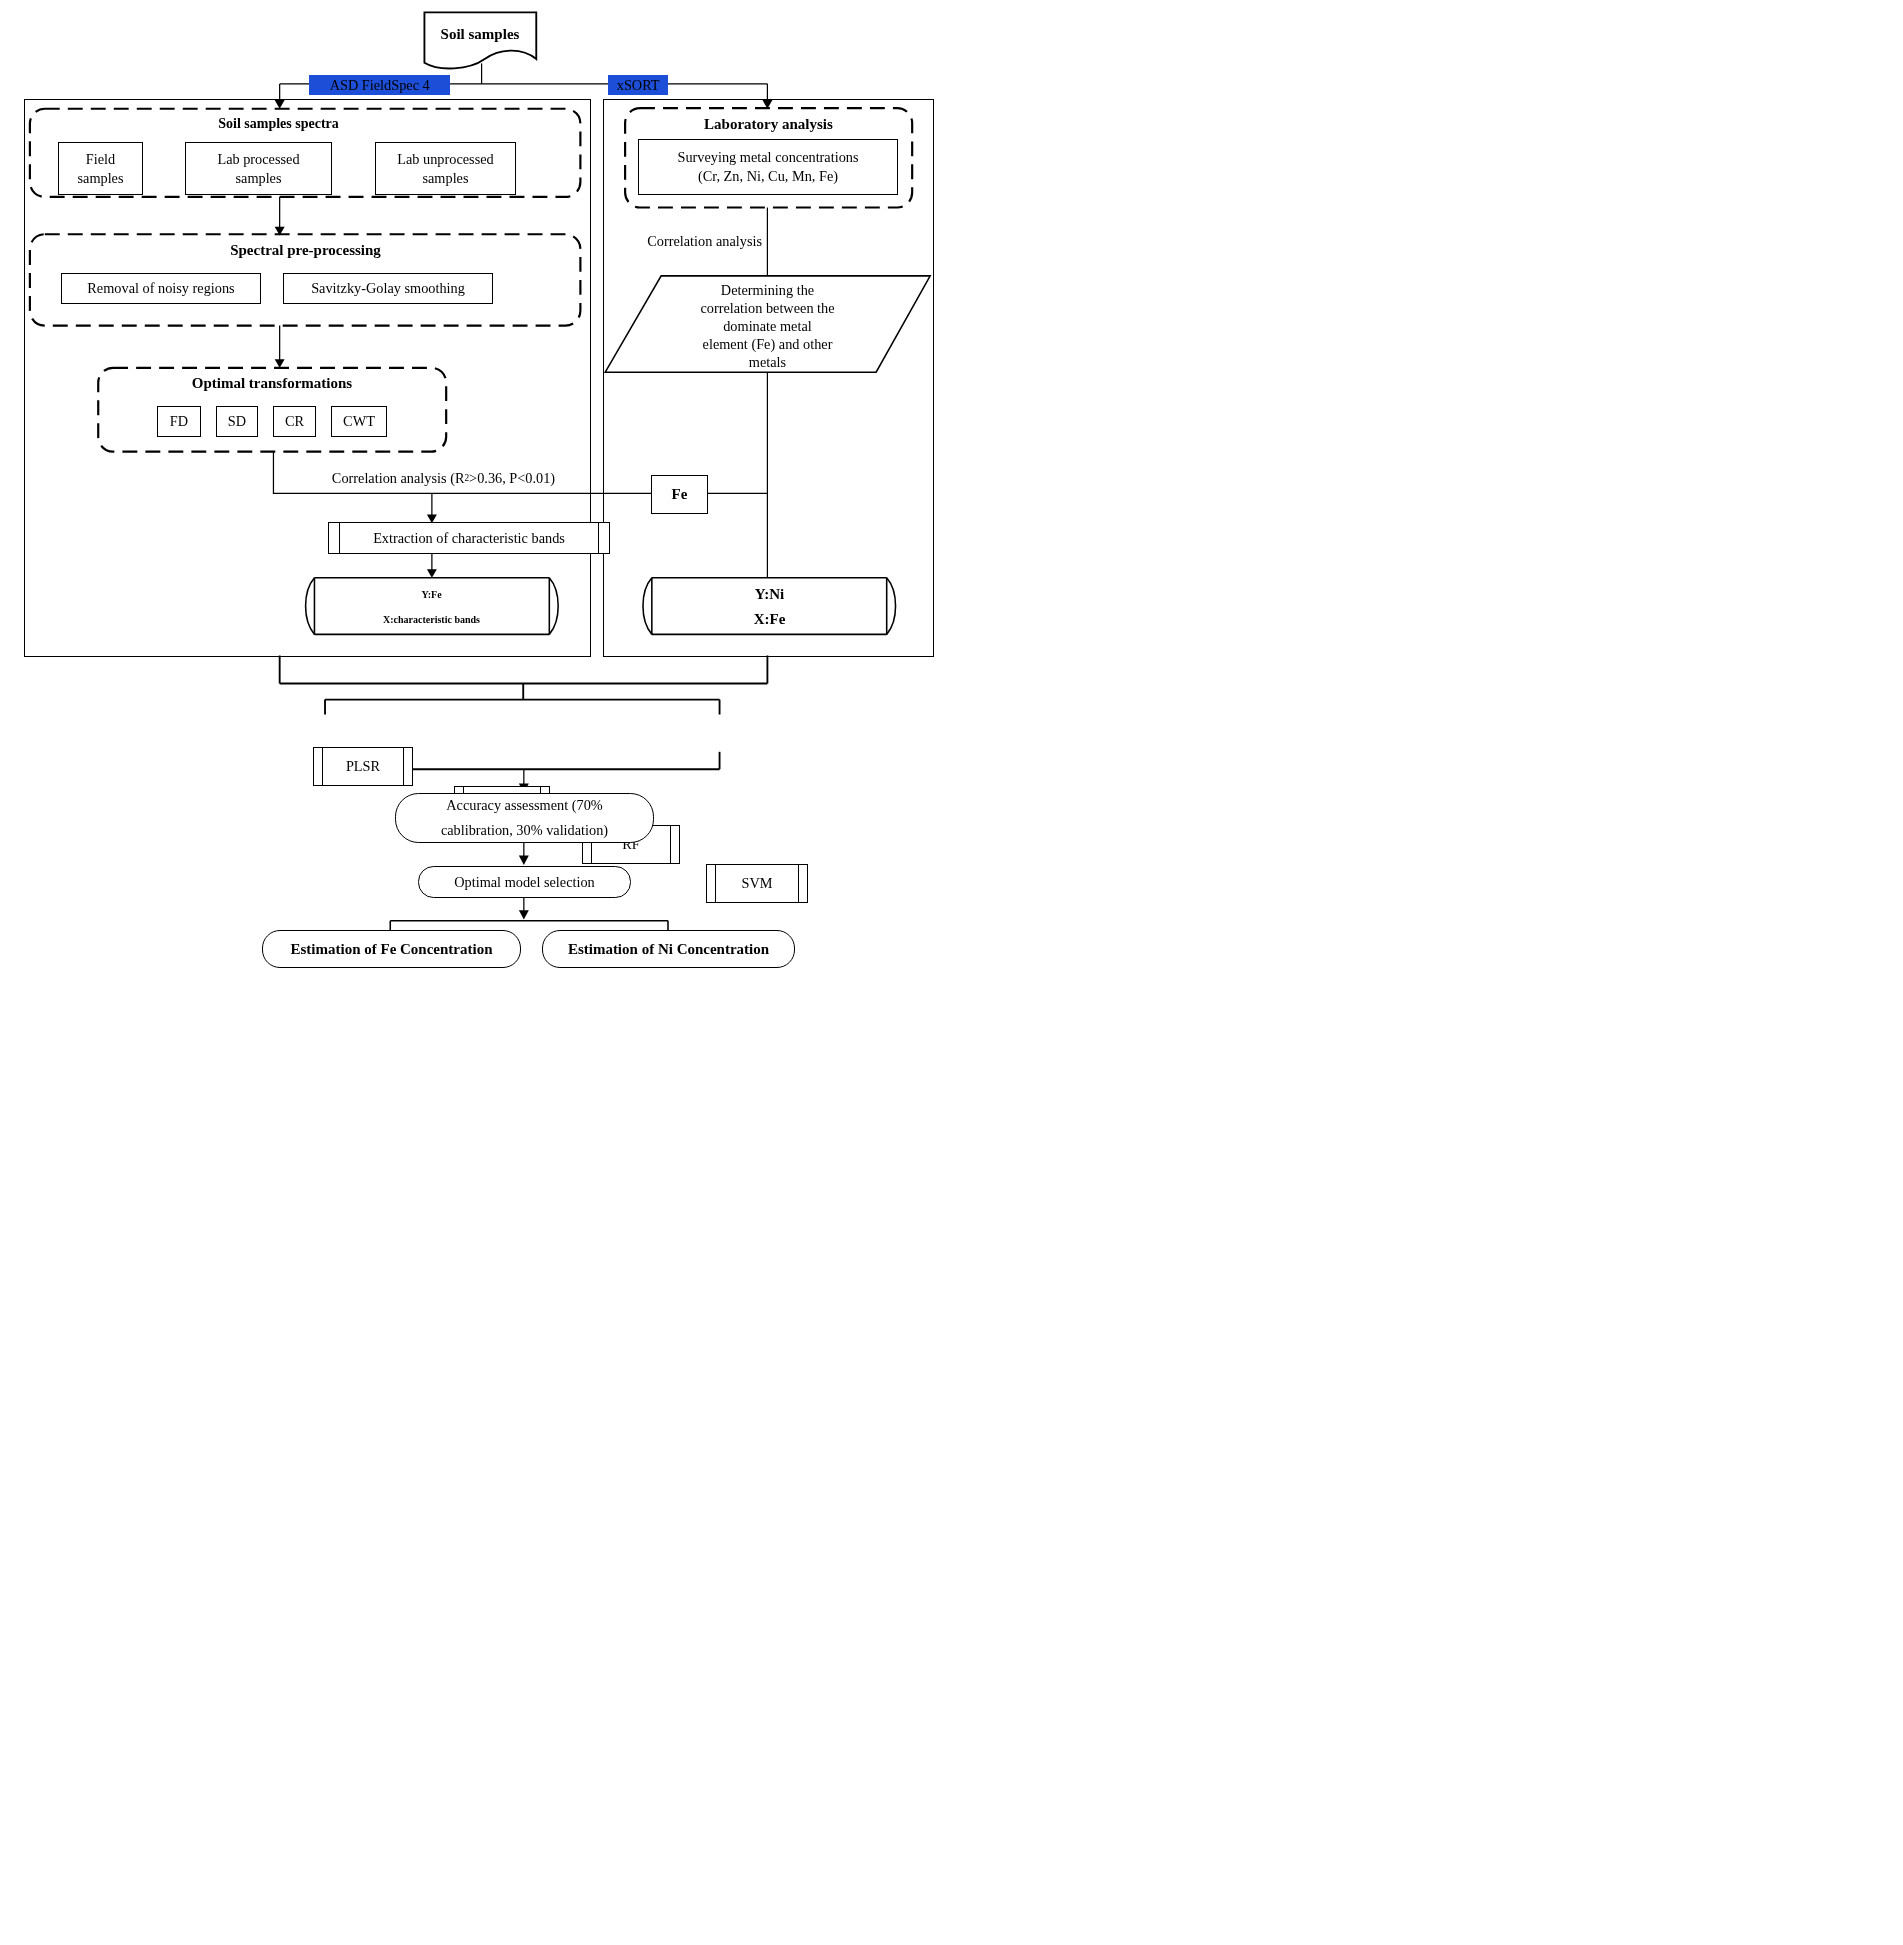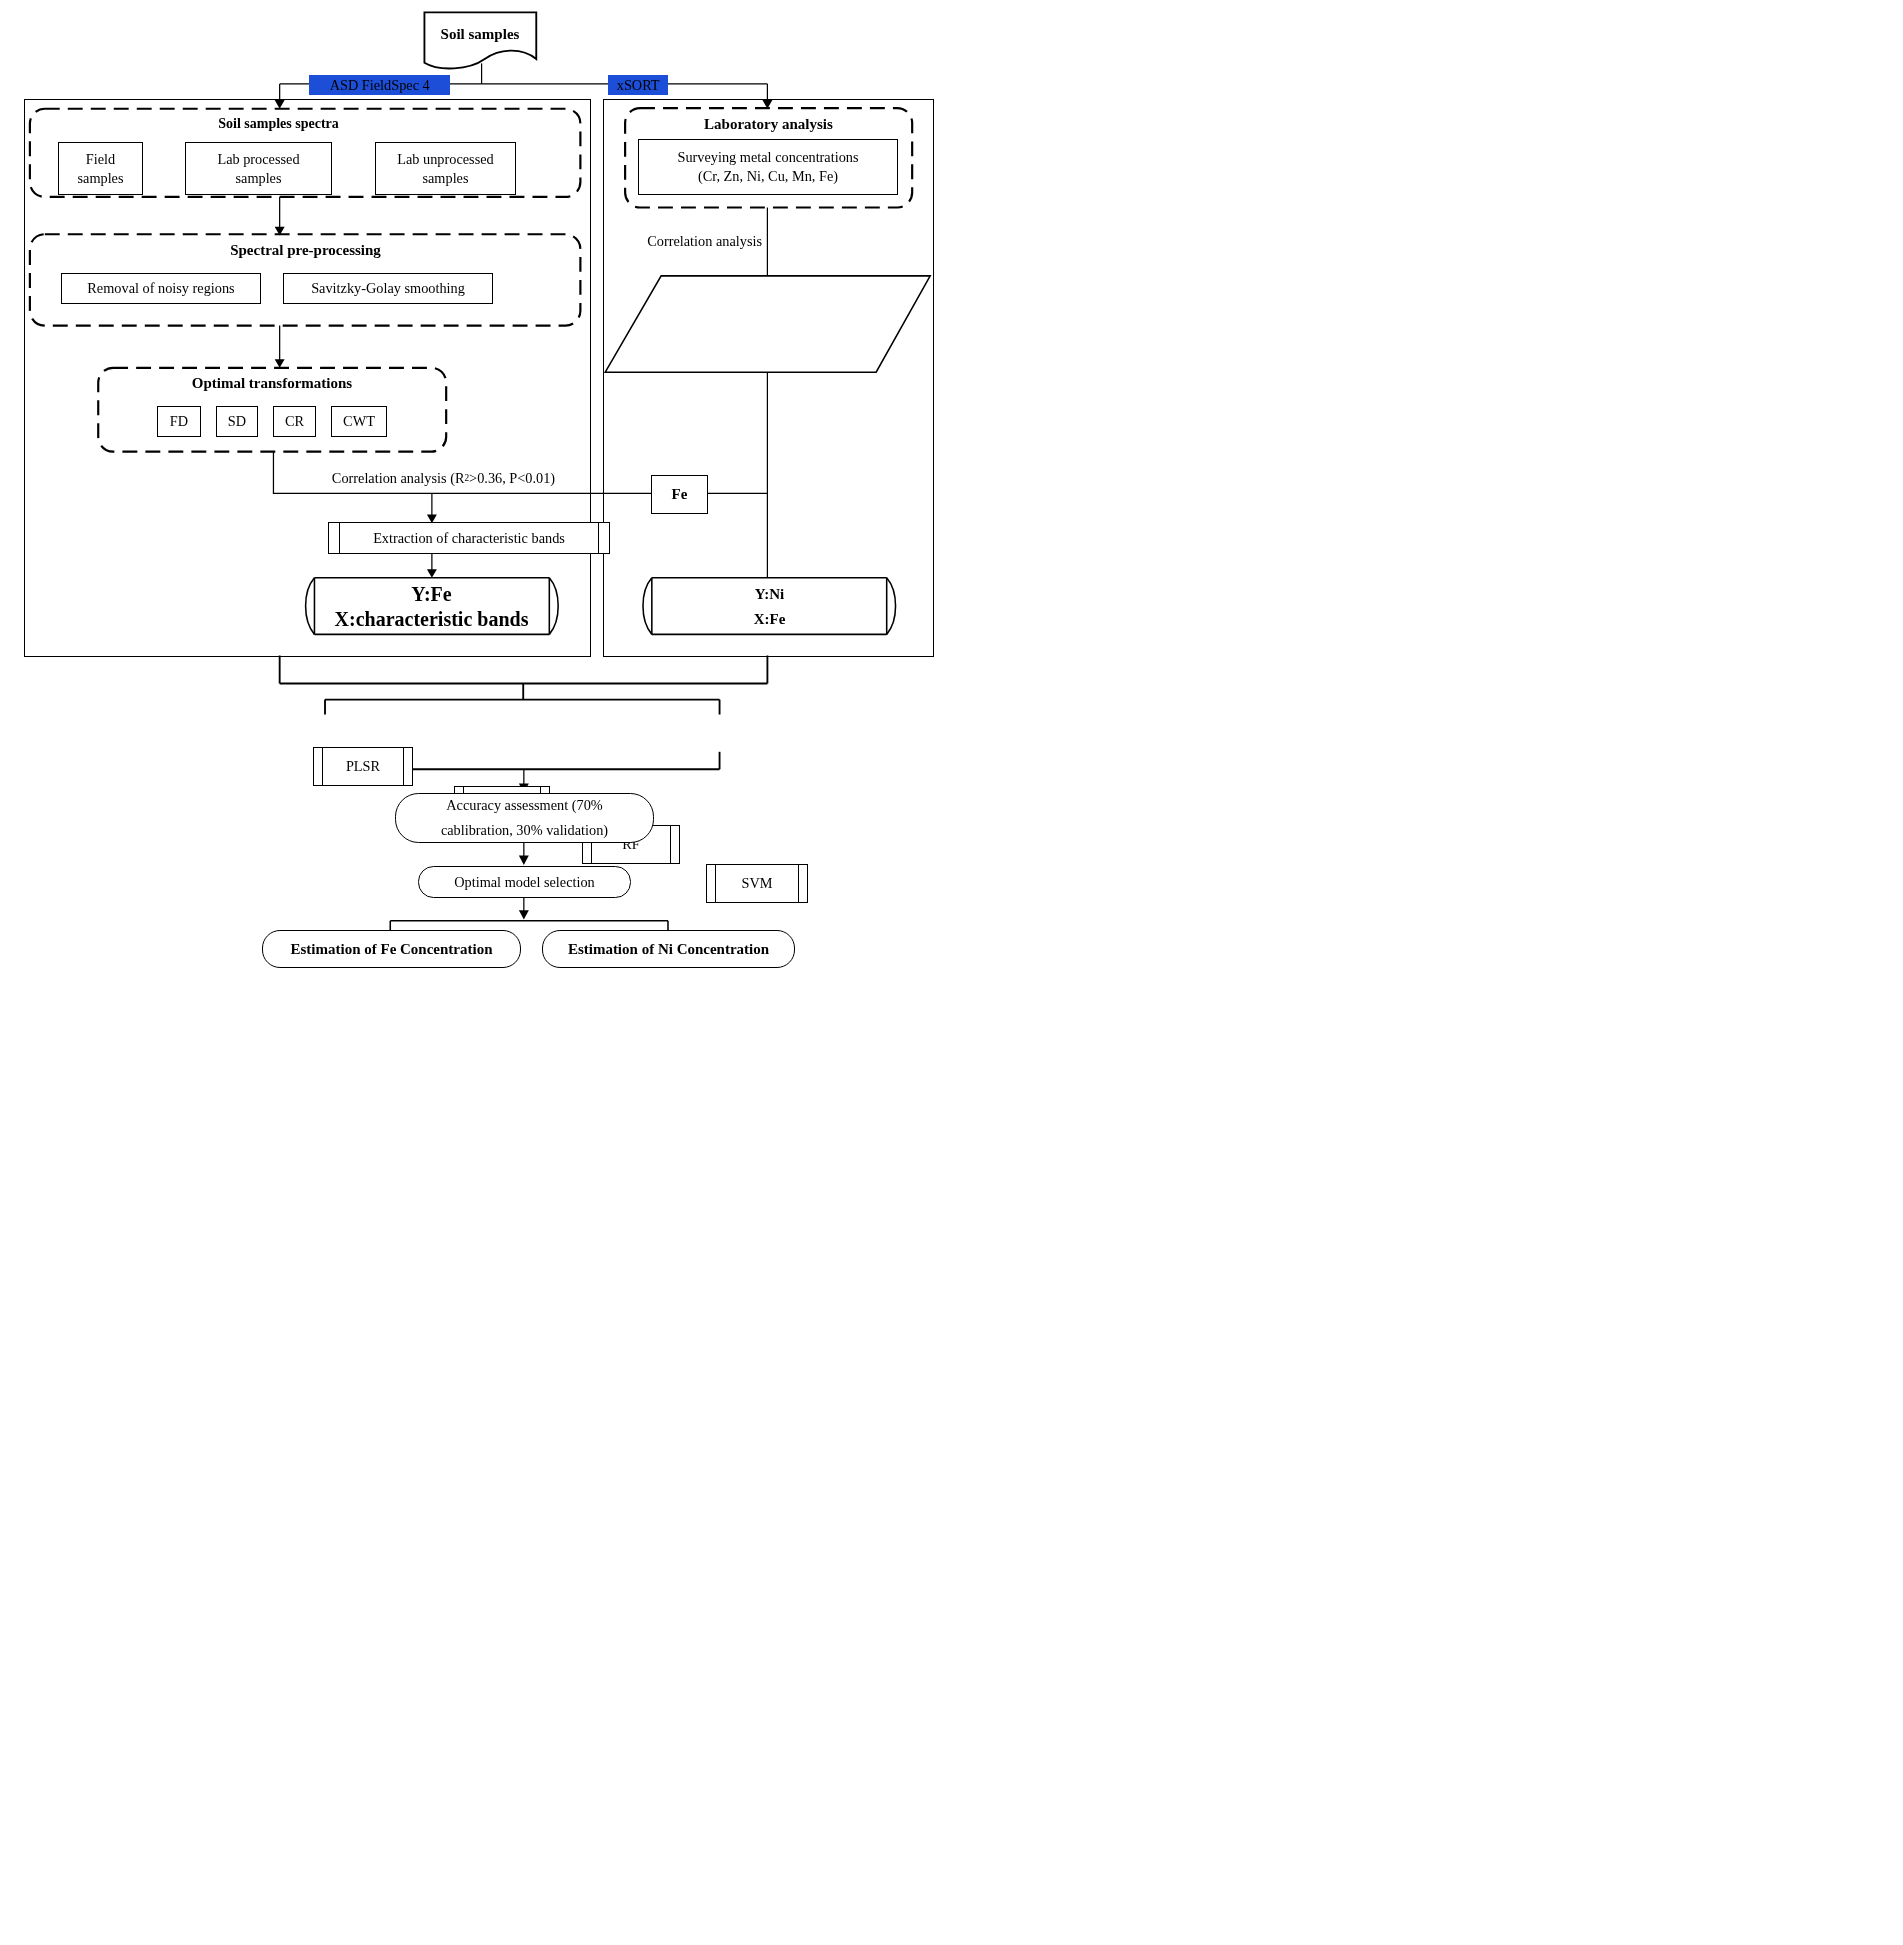--- a/index.html
+++ b/index.html
@@ -137,29 +137,34 @@
   <div class="box" style="left:331px;top:406px;width:54px;height:29px;">CWT</div>
 
   <div class="lbl" style="left:288px;top:466px;width:311px;height:23.6px;">
     <span>Correlation analysis (R</span>
       <sup>2</sup>
       <span>&gt;0.36, P&lt;0.01)</span>
   </div>
 
   <div class="box predef inset18" style="left:292px;top:522px;width:280px;height:30px;">Extraction of characteristic bands</div>
 
-  <div class="lbl bold preline" style="left:314px;top:580px;width:235px;height:53px;line-height:25px;font-size:20px;">Y:Fe
+  <div class="lbl bold preline" style="left:314px;top:580px;width:235px;height:53px;line-height:25px;font-size:10px;">Y:Fe
 X:characteristic bands</div>
 
   <div class="lbl bold" style="left:625px;top:114px;width:287px;height:21px;font-size:15px;">Laboratory analysis</div>
   <div class="box preline" style="left:638px;top:139px;width:258px;height:54px;">Surveying metal concentrations
 (Cr, Zn, Ni, Cu, Mn, Fe)</div>
 
   <div class="lbl rightalign" style="left:620px;top:231px;width:142px;height:21px;">Correlation analysis</div>
 
+  <div class="lbl preline" style="left:612px;top:280px;width:311px;height:91px;line-height:18px;">Determining the
+correlation between the
+dominate metal
+element (Fe) and other
+metals</div>
 
   <div class="box bold" style="left:651px;top:475px;width:55px;height:37px;font-size:15px;">Fe</div>
 
   <div class="lbl bold preline" style="left:652px;top:580px;width:235px;height:53px;line-height:25px;font-size:15px;">Y:Ni
 X:Fe</div>
 
   <div class="box predef inset13" style="left:277px;top:715px;width:98px;height:37px;">PLSR</div>
   <div class="box predef inset13" style="left:418px;top:715px;width:94px;height:37px;">ELM</div>
   <div class="box predef inset13" style="left:546px;top:715px;width:96px;height:37px;">RF</div>
   <div class="box predef inset13" style="left:670px;top:715px;width:100px;height:37px;">SVM</div>

